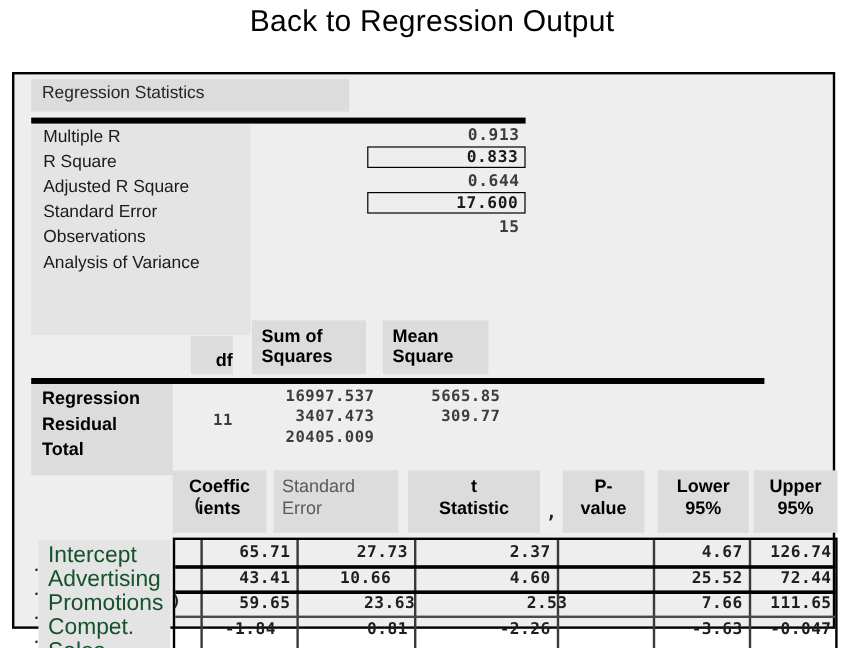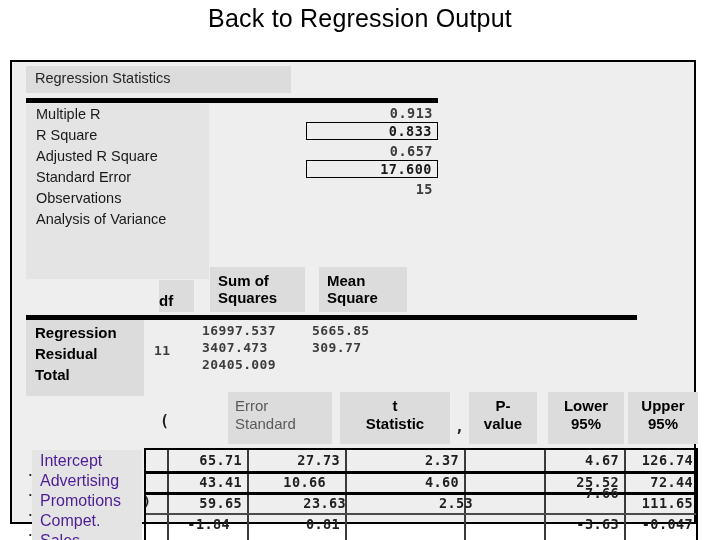--- a/index.html
+++ b/index.html
@@ -107,21 +107,21 @@
   #stat-v3 { left: 294px; top: 98px; }
   #stat-v4 { left: 294px; top: 119px; }
 
   
   .anova-head {
     position: absolute;
     background: #dcdcdc;
     font-size: 15px;
     font-weight: bold;
     color: #000000;
-    text-align: left;
+    text-align: right;
     box-sizing: border-box;
     line-height: 17px;
   }
   #anova-head-df    { left: 147px; top: 218px; width: 35px;  height: 32px; padding-top: 12px; }
   #anova-head-ss    { left: 198px; top: 205px; width: 95px;  height: 45px; padding-top: 5px;  text-align: left; padding-left: 8px;}
   #anova-head-ms    { left: 307px; top: 205px; width: 88px;  height: 45px; padding-top: 5px;  text-align: left; padding-left: 8px;}
 
   #anova-rule {
     left: 14px;
     top: 253px;
@@ -147,20 +147,21 @@
   #anova-labels-box .lbl.a0 { top: 4px; }
   #anova-labels-box .lbl.a1 { top: 25px; }
   #anova-labels-box .lbl.a2 { top: 46px; }
 
   .anova-num {
     position: absolute;
     font-family: "DejaVu Sans Mono", monospace;
     font-size: 13px;
     font-weight: bold;
     color: #3d3d3d;
+    text-align: right;
     letter-spacing: 0.4px;
   }
   #anova-df-1 { left: 142px; top: 281px; width: 40px; }
   #anova-ss-0 { left: 190px; top: 261px; width: 110px; }
   #anova-ss-1 { left: 190px; top: 278px; width: 110px; }
   #anova-ss-2 { left: 190px; top: 295px; width: 110px; }
   #anova-ms-0 { left: 300px; top: 261px; width: 105px; }
   #anova-ms-1 { left: 300px; top: 278px; width: 105px; }
 
   
@@ -234,22 +235,22 @@
     position: absolute;
     left: 20px;
     top: 388px;
     width: 110px;
     height: 98px;
     background: #e4e4e4;
   }
   #coef-row-labels .lbl {
     position: absolute;
     left: 8px;
-    font-size: 16px;
-    color: #4c1d95;
+    font-size: 19px;
+    color: #14532d;
     white-space: nowrap;
   }
   #coef-row-labels .lbl.c0 { top: 2px; }
   #coef-row-labels .lbl.c1 { top: 22px; }
   #coef-row-labels .lbl.c2 { top: 42px; }
   #coef-row-labels .lbl.c3 { top: 62px; }
   #coef-row-labels .lbl.c4 { top: 82px; }
 
   
   .artifact {
@@ -285,21 +286,21 @@
     <div class="lbl r0">Multiple R</div>
     <div class="lbl r1">R Square</div>
     <div class="lbl r2">Adjusted R Square</div>
     <div class="lbl r3">Standard Error</div>
     <div class="lbl r4">Observations</div>
     <div class="lbl r5">Analysis of Variance</div>
   </div>
 
   <div class="stat-val" id="stat-v0">0.913</div>
   <div class="stat-val boxed" id="stat-v1">0.833</div>
-  <div class="stat-val" id="stat-v2">0.657</div>
+  <div class="stat-val" id="stat-v2">0.644</div>
   <div class="stat-val boxed" id="stat-v3">17.600</div>
   <div class="stat-val" id="stat-v4">15</div>
 
   <div class="artifact" id="artifact-left-a"></div>
 
   <div class="anova-head" id="anova-head-df">df</div>
 
   <div class="anova-head" id="anova-head-ss">
     <div>Sum of</div>
     <div>Squares</div>
@@ -320,24 +321,28 @@
 
   <div class="anova-num" id="anova-df-1">11</div>
   <div class="anova-num" id="anova-ss-0">16997.537</div>
   <div class="anova-num" id="anova-ss-1">3407.473</div>
   <div class="anova-num" id="anova-ss-2">20405.009</div>
   <div class="anova-num" id="anova-ms-0">5665.85</div>
   <div class="anova-num" id="anova-ms-1">309.77</div>
 
   <div id="coef-table">
 
+    <div class="coef-head" style="left:0px;   top:0px;  width:78px;  height:52px;">
+      <div>Coeffic</div>
+      <div>ients</div>
+    </div>
 
     <div class="coef-head faint" style="left:84px;  top:0px;  width:104px; height:52px;">
+      <div>Standard</div>
       <div>Error</div>
-      <div>Standard</div>
     </div>
 
     <div class="coef-head" style="left:196px; top:0px;  width:110px; height:52px;">
       <div>t</div>
       <div>Statistic</div>
     </div>
 
     <div class="coef-head" style="left:325px; top:0px;  width:68px;  height:52px;">
       <div>P-</div>
       <div>value</div>
@@ -376,25 +381,26 @@
       <div class="cell" style="left:101px; top:24px; width:84px;">10.66</div>
       <div class="cell" style="left:199px; top:24px; width:119px;padding-left:42px;">4.60</div>
       <div class="cell" style="left:318px; top:24px; width:80px;"></div>
       <div class="cell" style="left:398px; top:24px; width:80px;">25.52</div>
       <div class="cell" style="left:478px; top:24px; width:74px;">72.44</div>
 
       <div class="cell" style="left:21px;  top:45px; width:80px;">59.65</div>
       <div class="cell" style="left:101px; top:45px; width:104px;">23.63</div>
       <div class="cell" style="left:199px; top:45px; width:133px;">2.53</div>
       <div class="cell" style="left:318px; top:45px; width:80px;"></div>
-      <div class="cell" style="left:398px; top:35px; width:80px;">7.66</div>
+      <div class="cell" style="left:398px; top:45px; width:80px;">7.66</div>
       <div class="cell" style="left:478px; top:45px; width:74px;">111.65</div>
 
       <div class="cell" style="left:21px;  top:66px; width:68px;">-1.84</div>
       <div class="cell" style="left:101px; top:66px; width:98px;">0.81</div>
+      <div class="cell" style="left:199px; top:66px; width:119px;">-2.26</div>
       <div class="cell" style="left:318px; top:66px; width:80px;"></div>
       <div class="cell" style="left:398px; top:66px; width:80px;">-3.63</div>
       <div class="cell" style="left:478px; top:66px; width:74px;">-0.047</div>
     </div>
   </div>
 
   <div class="artifact" id="artifact-paren">(</div>
   <div class="artifact" id="artifact-comma">,</div>
   <div class="artifact" id="artifact-g">g</div>
   <div class="artifact" id="artifact-dot">)</div>

